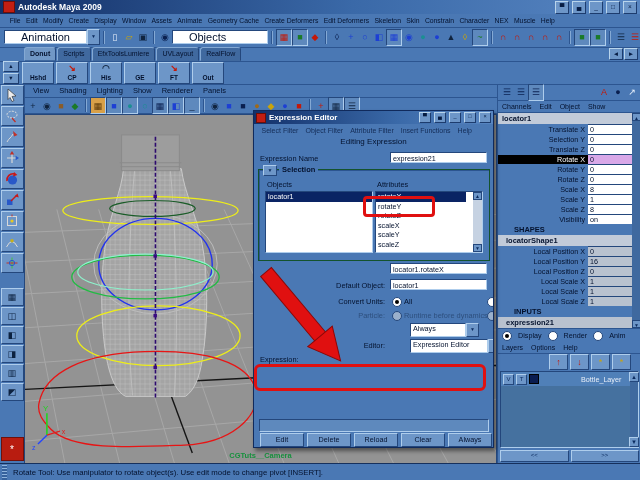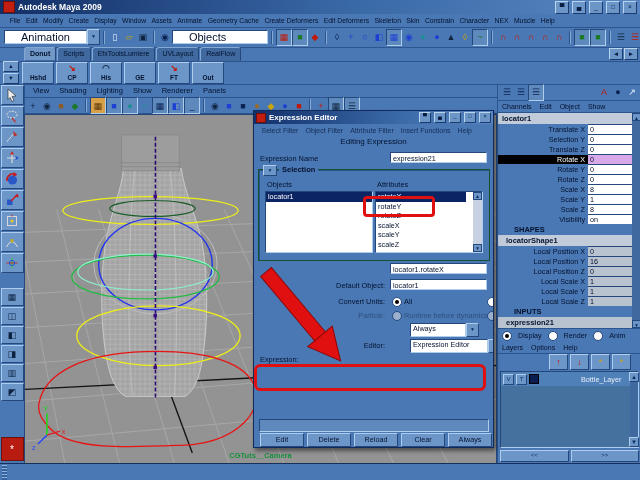--- a/index.html
+++ b/index.html
@@ -655,20 +655,21 @@
     <div class="ee-status"></div>
     <div class="ee-btn btn3d" style="left:6px">Edit</div>
     <div class="ee-btn btn3d" style="left:53px">Delete</div>
     <div class="ee-btn btn3d" style="left:100px">Reload</div>
     <div class="ee-btn btn3d" style="left:147px">Clear</div>
     <div class="ee-btn btn3d" style="left:194px">Always</div>
   </div>
 
   <div class="helpline">
     <div class="handle"></div>
+    <span class="help-text">Rotate Tool: Use manipulator to rotate object(s). Use edit mode to change pivot [INSERT].</span>
   </div>
 
   <div class="ann" style="left:363px;top:196px;width:66px;height:15px;border-radius:4px"></div>
   <div class="ann" style="left:254px;top:364px;width:226px;height:21px;border-radius:6px"></div>
   <svg id="ann-svg">
     <g transform="translate(266,272) rotate(50)" fill="#e01010" stroke="#8a0808" stroke-width="1">
       <rect x="0" y="-7" width="86" height="14"></rect>
       <polygon points="84,-16 116,0 84,16"></polygon>
     </g>
   </svg>

